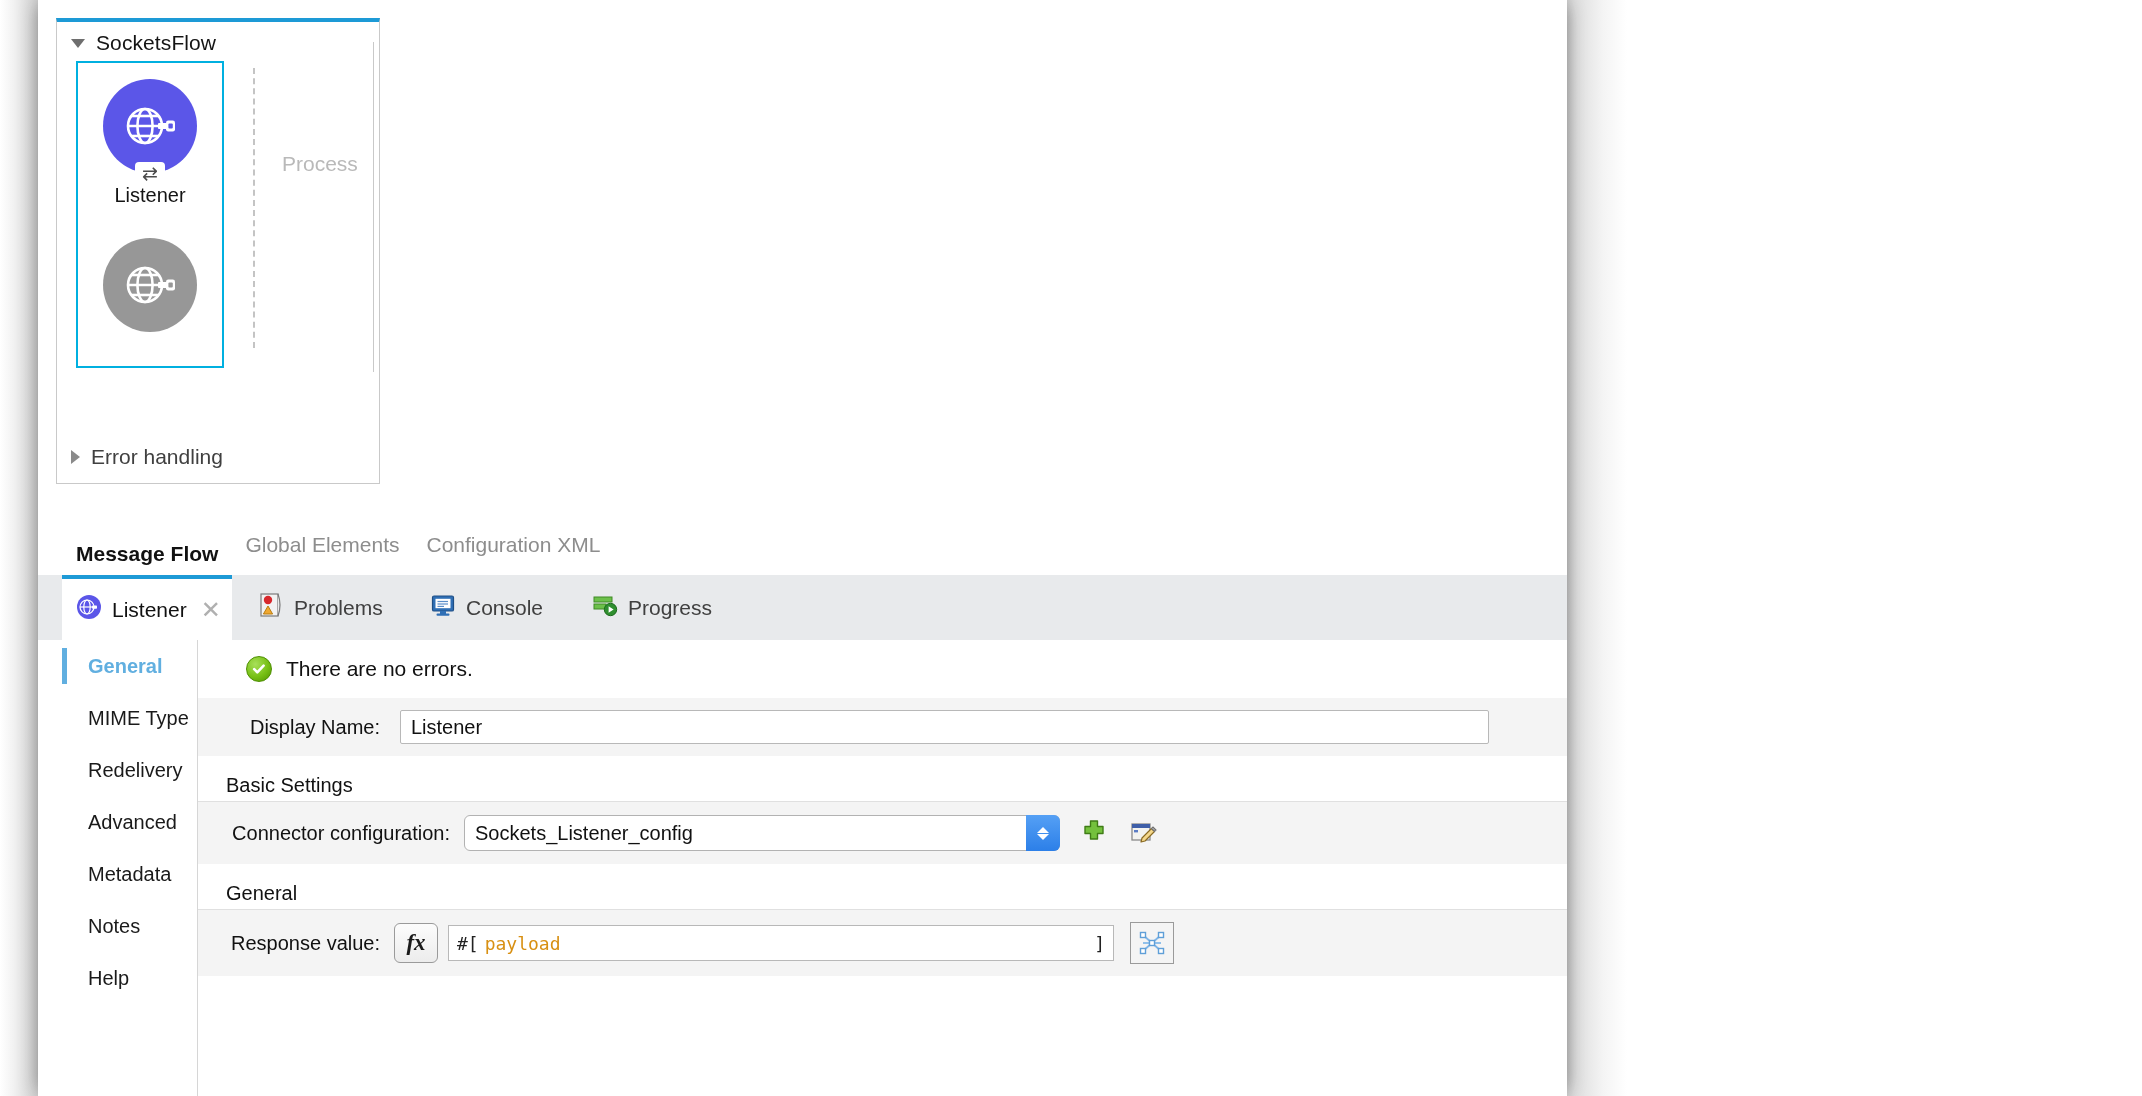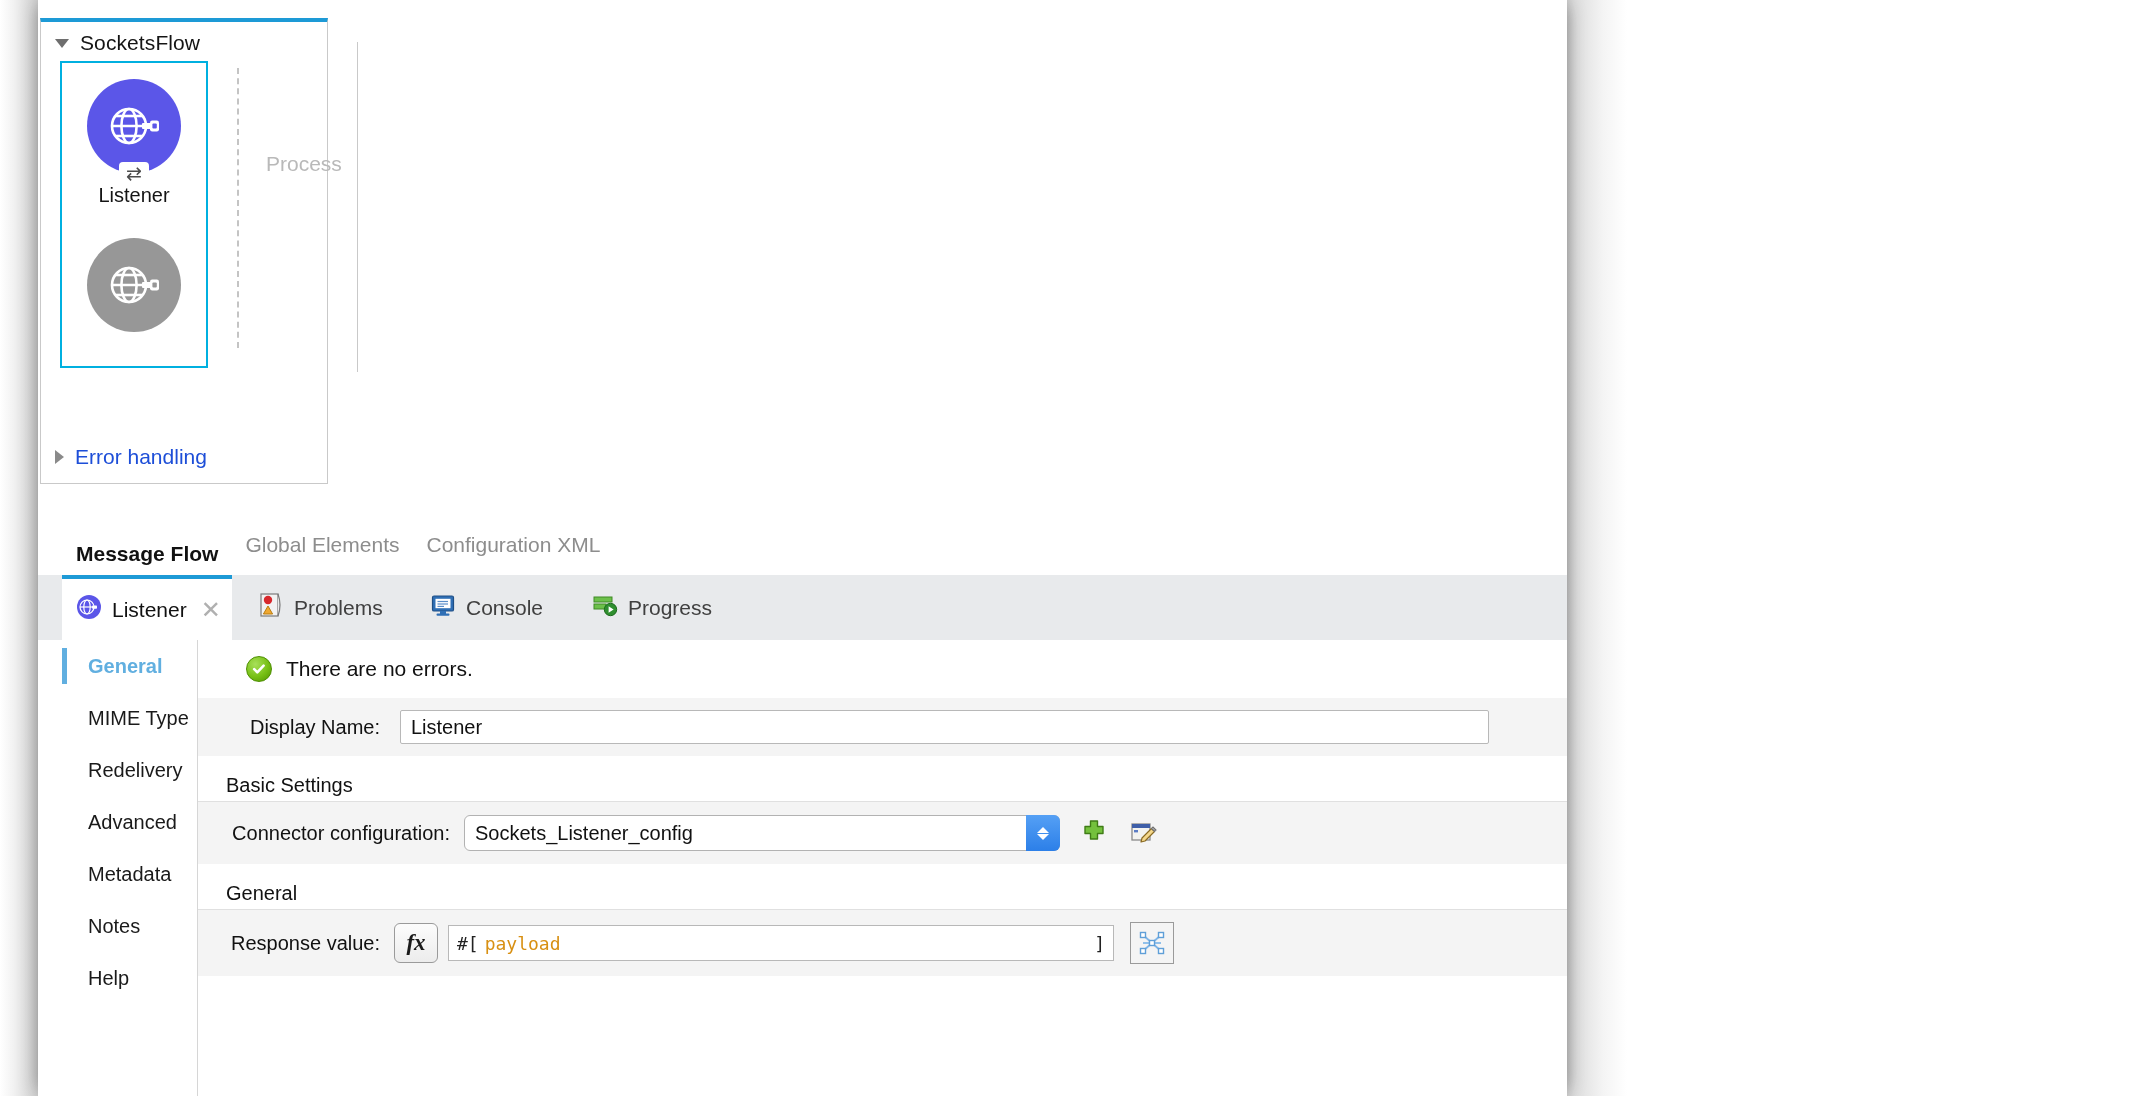--- a/index.html
+++ b/index.html
@@ -32,22 +32,22 @@
   }
 
   
   .canvas {
     position: absolute; left: 0; top: 0;
     width: 1529px; height: 575px;
     background: #ffffff;
   }
   .flow-box {
     position: absolute;
-    left: 2px; top: 18px;
-    width: 288px; height: 466px;
+    left: 18px; top: 18px;
+    width: 324px; height: 466px;
     background: #ffffff;
     border: 1px solid #c9c9c9;
     border-top: 4px solid #1d9ad6;
     box-sizing: border-box;
   }
   .flow-header {
     position: absolute; left: 0; top: 0;
     height: 42px; width: 100%;
     display: flex; align-items: center;
     padding-left: 14px;
@@ -124,21 +124,21 @@
     width: 0; height: 330px;
     border-left: 1px solid #c9c9c9;
   }
   .error-row {
     position: absolute; left: 0; bottom: 0;
     height: 52px; width: 100%;
     display: flex; align-items: center;
     padding-left: 14px;
     box-sizing: border-box;
   }
-  .error-label { font-size: 21px; color: #1d4ed8; }
+  .error-label { font-size: 21px; color: #404040; }
 
   
   .editor-tabs {
     position: absolute; left: 0; top: 516px;
     width: 1529px; height: 58px;
     display: flex; align-items: center;
     padding-left: 38px;
     box-sizing: border-box;
     gap: 27px;
     background: #ffffff;

